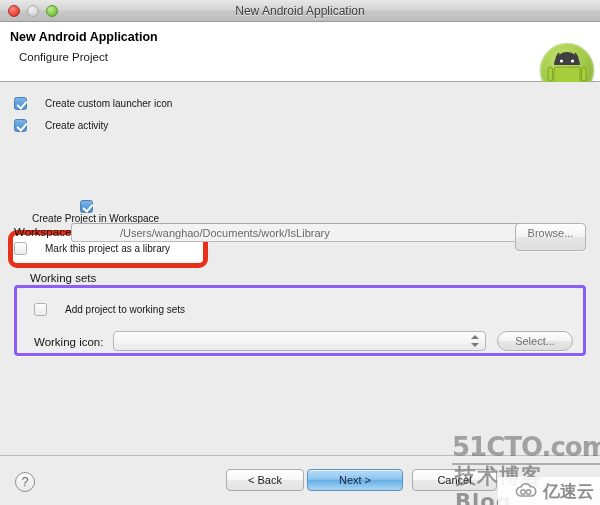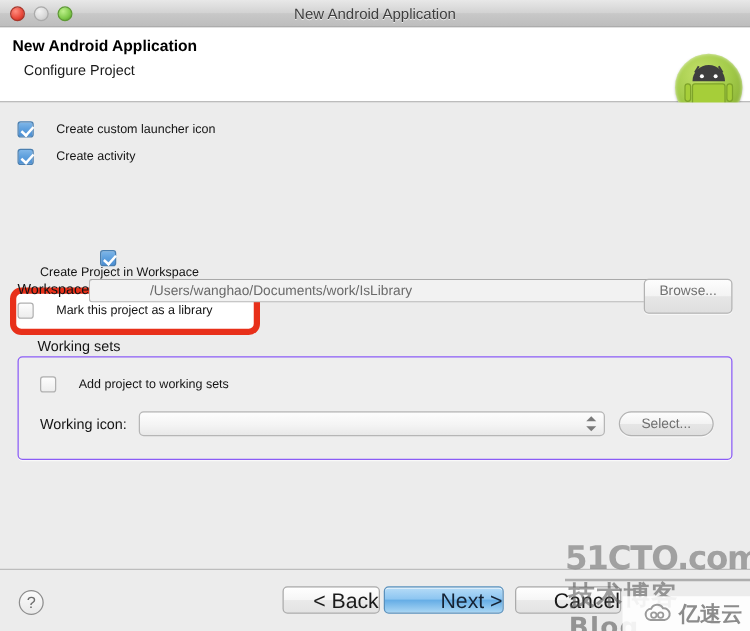--- a/index.html
+++ b/index.html
@@ -192,22 +192,22 @@
     position: absolute;
     left: 22px; top: 190px;
     font-size: 11.5px;
     color: #141414;
     background: transparent;
     margin-left: 8px;
   }
   .group-box {
     position: absolute;
     left: 14px; top: 203px;
-    width: 572px; height: 83px;
-    border: 1px solid #8b5cf6;
+    width: 572px; height: 71px;
+    border: 3px solid #8b5cf6;
     border-radius: 4px;
     background: rgba(255,255,255,0.12);
     box-sizing: border-box;
     box-shadow: 0 1px 0 rgba(255,255,255,0.7);
   }
   .dropdown {
     background: linear-gradient(to bottom, #fdfdfd 0%, #f4f4f4 55%, #e9e9e9 100%);
     border: 1px solid #b6b6b6;
     border-radius: 4px;
     box-sizing: border-box;
@@ -257,24 +257,24 @@
     font-size: 13px;
     line-height: 18px;
     text-align: center;
     box-sizing: border-box;
   }
   .footer-btn {
     position: absolute;
     top: 13px;
     height: 22px;
     line-height: 21px;
-    font-size: 17px;
+    font-size: 11px;
     border-radius: 4px;
     box-sizing: border-box;
-    text-align: right;
+    text-align: center;
   }
   .btn-back {
     left: 226px; width: 78px;
     background: linear-gradient(to bottom, #ffffff 0%, #f6f6f6 48%, #eaeaea 52%, #e3e3e3 100%);
     border: 1px solid #ababab;
     color: #1b1b1b;
   }
   .btn-next {
     left: 307px; width: 96px;
     background: linear-gradient(to bottom, #b6dcf7 0%, #8ec6f1 45%, #67aee6 52%, #a9d6f4 100%);

